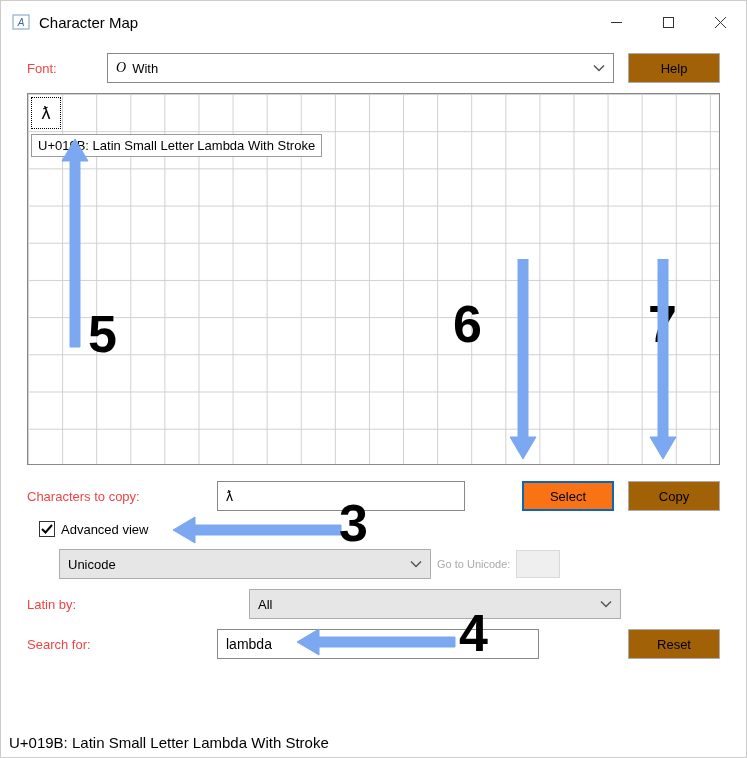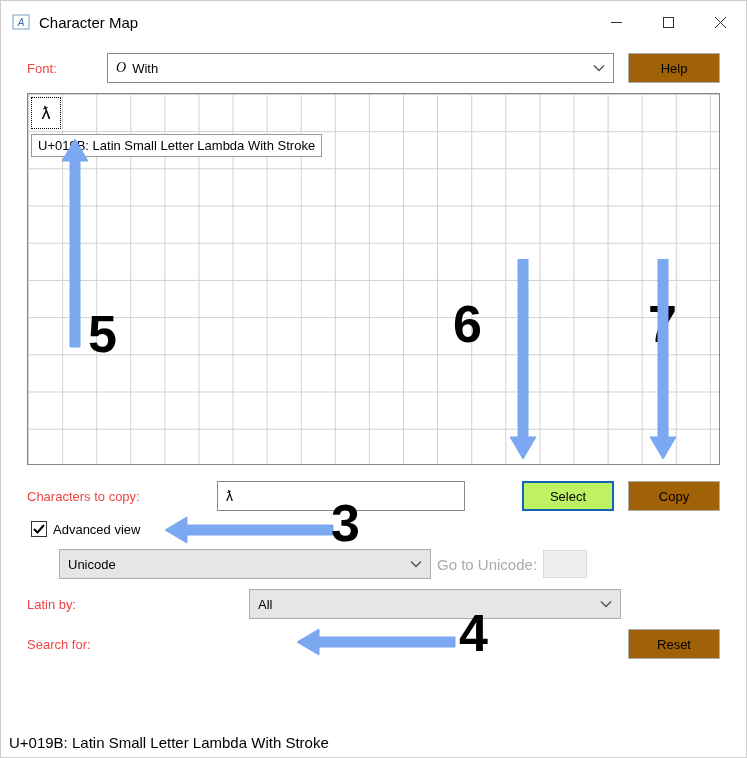--- a/index.html
+++ b/index.html
@@ -72,21 +72,21 @@
     .caret svg { width: 12px; height: 8px; fill: #555; }
     .btn {
       height: 30px;
       min-width: 92px;
       background: #a16207;
       border: 1px solid #adadad;
       display: flex; align-items: center; justify-content: center;
       margin-left: 14px;
       font-size: 13px;
     }
-    .btn.sel { border: 2px solid #0a67b5; background:#bef264; }
+    .btn.sel { border: 2px solid #0a67b5; background:#f97316; }
     .grid-wrap {
       border: 1px solid #888;
       width: 100%;
       height: 372px;
       margin-top: 4px;
       margin-bottom: 16px;
       position: relative;
       background: #fff;
     }
     .grid {
@@ -119,21 +119,21 @@
       background: #fff;
       padding: 0 8px;
       display: flex; align-items: center;
       font-size: 14px;
     }
     .text-input.wide { width: 248px; }
     .copy-row .text-input { width: 248px; }
     .copy-row .spacer2 { flex:1; }
     .checkbox-row {
       display: flex; align-items: center;
-      margin: 8px 0 12px 4px;
+      margin: 8px 0 12px 12px;
     }
     .checkbox {
       width: 16px; height: 16px;
       border: 1px solid #333;
       margin-right: 6px;
       display: flex; align-items:center; justify-content:center;
       font-size: 12px;
     }
     .checkbox svg { width:12px; height:12px; stroke:#000; stroke-width:2; fill:none; }
     .select-grey {
@@ -143,21 +143,21 @@
       border: 1px solid #adadad;
       display:flex; align-items:center;
       padding: 0 8px;
       position: relative;
       margin-left: 32px;
     }
     .select-grey .caret { position:absolute; right:8px; top:50%; transform:translateY(-50%);}
     .disabled-label {
       color: #aaa;
       margin-left: 6px;
-      font-size: 15px;
+      font-size: 11px;
     }
     .small-box {
       width: 44px; height: 28px;
       background: #efefef;
       border: 1px solid #d9d9d9;
       margin-left: 6px;
     }
     .search-row .text-input { width: 322px; }
     .statusbar {
       position: absolute;
@@ -313,20 +313,23 @@
       <span class="caret">
         <svg viewBox="0 0 12 8">
             <path d="M1 1 L6 6 L11 1" fill="none" stroke="#555" stroke-width="1.5"></path>
           </svg>
       </span>
     </div>
   </div>
 
   <div class="row search-row" style="position:relative;">
     <span class="label">Search for:</span>
+    <div class="text-input" style="width:322px;">
+      <span>lambda</span>
+    </div>
 
     <div class="arrow" style="top:-2px; left:270px;">
       <svg width="160" height="30">
         <polygon points="0,15 22,2 22,10 158,10 158,20 22,20 22,28" class="arrow-color"></polygon>
       </svg>
     </div>
     <div class="anno-num" style="top:-26px; left:432px;">4</div>
     <span style="flex:1"></span>
     <div class="btn">
       <span>Reset</span>

